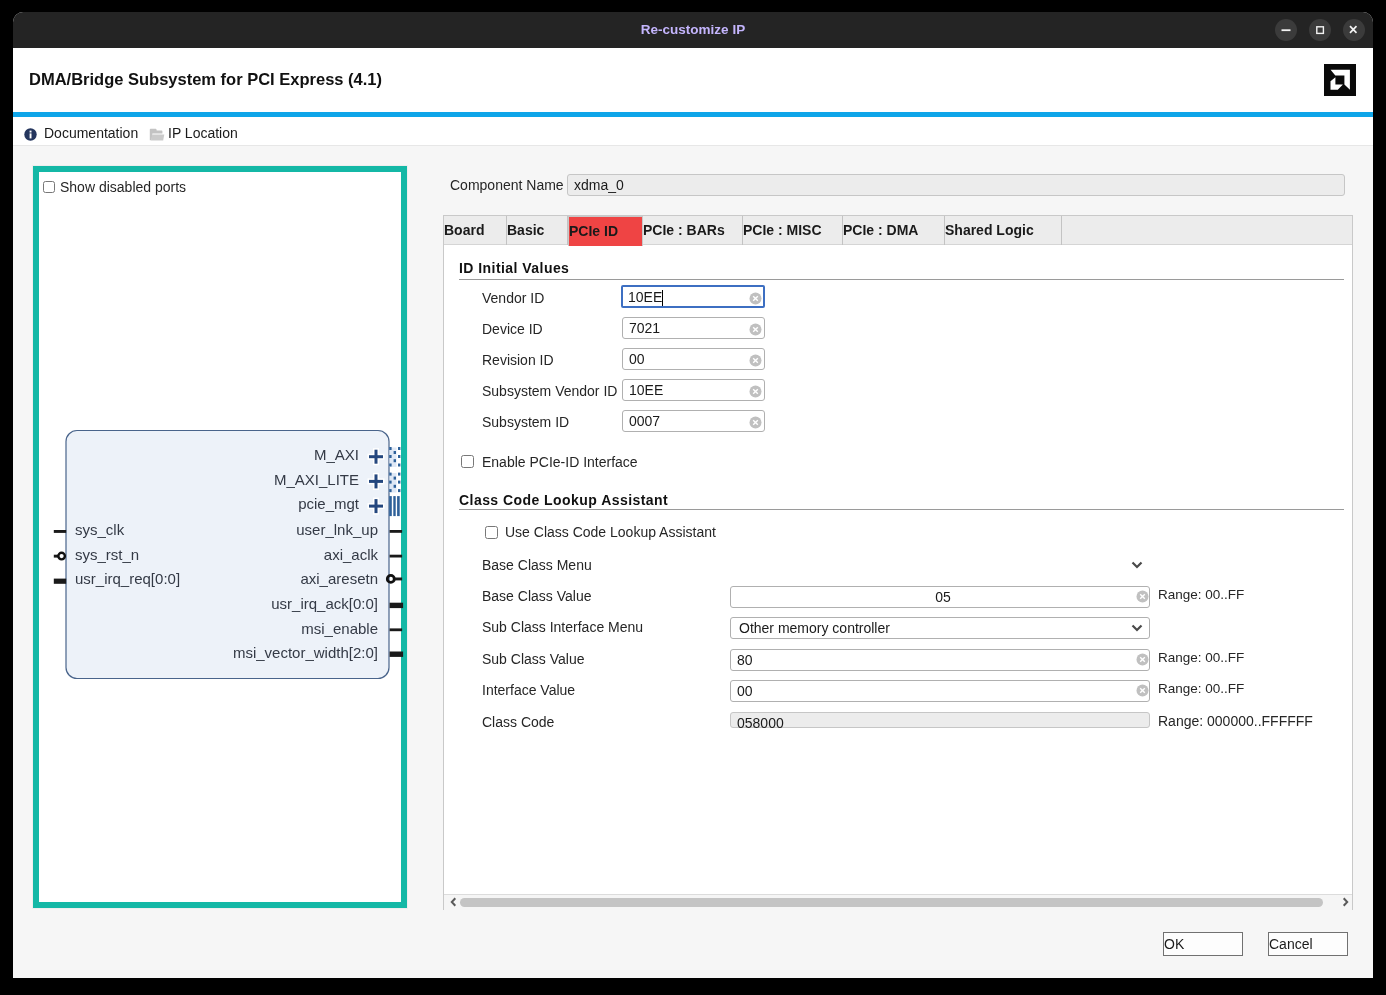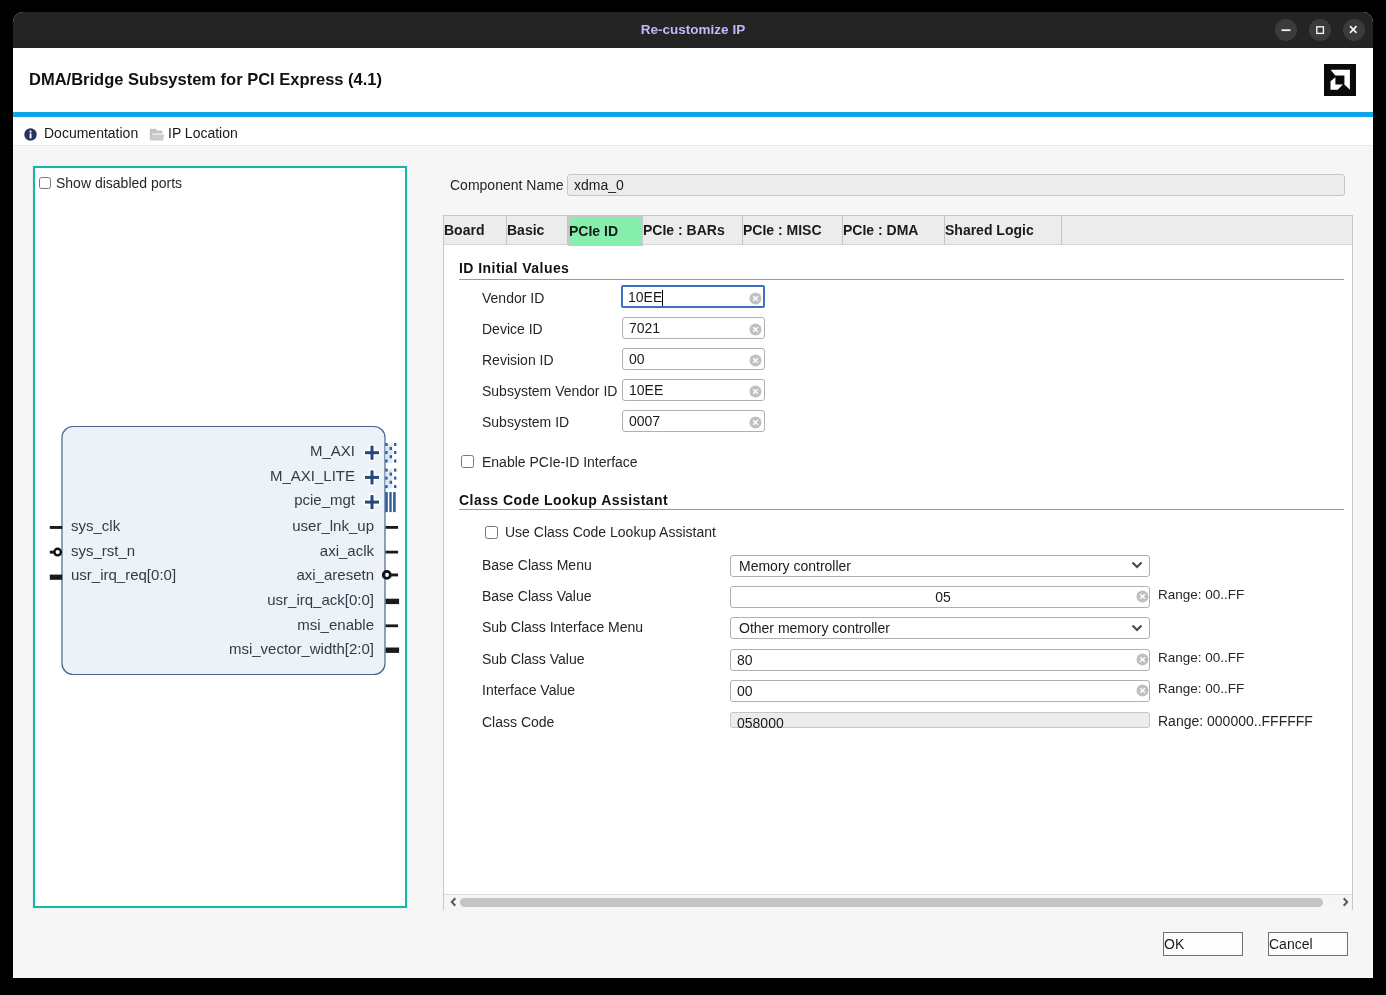--- a/index.html
+++ b/index.html
@@ -11,25 +11,25 @@
 #tbar .title { position:absolute; left:0; right:0; top:0; height:31px; line-height:35px; text-align:center; color:#c4b5fd; font-size:13.5px; font-weight:bold; }
 .wbtn { position:absolute; top:7px; width:22px; height:22px; border-radius:50%; background:#3b3b3b; }
 
 #hdr { position:absolute; left:0; top:36px; width:1360px; height:64px; background:#fff; }
 #hdr h1 { position:absolute; left:16px; top:22px; font-size:16.5px; font-weight:bold; color:#111; }
 #amdlogo { position:absolute; left:1311px; top:16px; }
 
 #tools { position:absolute; left:0; top:100px; width:1360px; height:34px; background:#fff; border-top:5px solid #0ea5e9; border-bottom:1px solid #e7e7e7; }
 #tools .txt { position:absolute; top:8px; font-size:14px; line-height:17px; color:#1a1a1a; }
 
-#lpanel { position:absolute; left:20px; top:154px; width:374px; height:742px; background:#fff; border:2px solid #14b8a6; box-shadow:0 0 0 1px #eee; }
+#lpanel { position:absolute; left:20px; top:154px; width:374px; height:742px; background:#fff; border:6px solid #14b8a6; box-shadow:0 0 0 1px #eee; }
 #rpanel { position:absolute; left:430px; top:203px; width:910px; height:695px; background:#fff; border:1px solid #c9c9c9; }
 #tabstrip { position:absolute; left:0; top:0; width:908px; height:29px; background:#ececec; border-bottom:1px solid #d5d5d5; }
 .tab { position:absolute; top:0; height:29px; font-size:14px; font-weight:bold; color:#1a1a1a; text-align:left; line-height:29px; border-right:1px solid #c3c3c3; }
-.tab.active { background:#86efac; border:1px solid #c9c9c9; border-bottom:none; height:30px; }
+.tab.active { background:#ef4444; border:1px solid #c9c9c9; border-bottom:none; height:30px; }
 
 .lbl { position:absolute; font-size:14px; line-height:16px; color:#262626; white-space:nowrap; }
 .inp { position:absolute; background:#fff; border:1px solid #b0b0b0; border-radius:3px; font-size:14px; color:#1a1a1a; line-height:20px; padding-left:6px; white-space:nowrap; }
 .inp.dis { background:#ececec; border-color:#c6c6c6; }
 .inp.focus { border:2px solid #3d6fc2; border-radius:2px; padding-left:5px; }
 .cb { position:absolute; width:13px; height:13px; background:#fff; border:1px solid #787878; border-radius:2.5px; }
 .hline { position:absolute; height:1px; background:#9a9a9a; }
 .clr { position:absolute; width:13px; height:13px; }
 .sect { position:absolute; font-size:14px; line-height:16px; font-weight:bold; color:#111; white-space:nowrap; letter-spacing:0.45px; }
 .btn { position:absolute; width:80px; height:24px; background:#fdfdfd; border:1px solid #717171; font-size:14px; color:#1a1a1a; line-height:22px; }
@@ -180,21 +180,20 @@
     <div class="cb" style="left:17px;top:239px;"></div>
     <span class="lbl" style="left:38px;top:238px;">Enable PCIe-ID Interface</span>
 
     <div class="sect" style="left:15px;top:276px;">Class Code Lookup Assistant</div>
     <div class="hline" style="left:15px;top:293px;width:885px;"></div>
 
     <div class="cb" style="left:41px;top:310px;"></div>
     <span class="lbl" style="left:61px;top:308px;">Use Class Code Lookup Assistant</span>
 
     <span class="lbl" style="left:38px;top:341px;">Base Class Menu</span>
-    <div class="inp combo" style="left:286px;top:339px;width:420px;height:22px;padding-left:8px;">Memory controller</div>
     <span class="lbl" style="left:38px;top:372px;">Base Class Value</span>
     <div class="inp" style="left:286px;top:370px;width:420px;height:22px;text-align:center;">05</div>
     <span class="lbl" style="left:38px;top:403px;">Sub Class Interface Menu</span>
     <div class="inp combo" style="left:286px;top:401px;width:420px;height:22px;padding-left:8px;">Other memory controller</div>
     <span class="lbl" style="left:38px;top:435px;">Sub Class Value</span>
     <div class="inp" style="left:286px;top:433px;width:420px;height:22px;">80</div>
     <span class="lbl" style="left:38px;top:466px;">Interface Value</span>
     <div class="inp" style="left:286px;top:464px;width:420px;height:22px;">00</div>
     <span class="lbl" style="left:38px;top:498px;">Class Code</span>
     <div class="inp dis" style="left:286px;top:496px;width:420px;height:16px;">058000</div>

